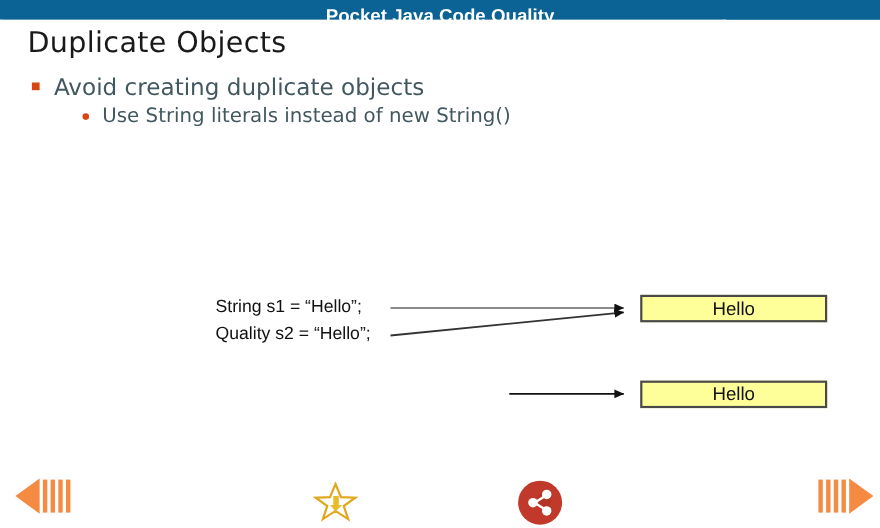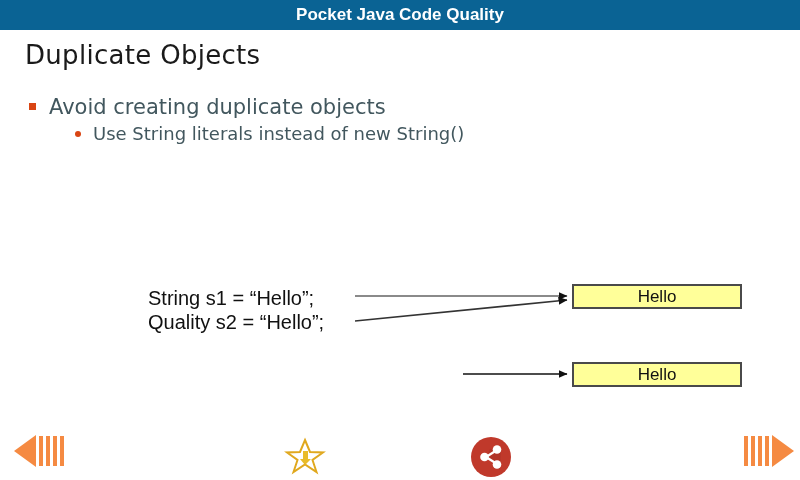--- a/index.html
+++ b/index.html
@@ -20,21 +20,21 @@
     width: 800px;
     height: 480px;
     background: #ffffff;
   }
 
   
   .header-bar {
     position: absolute;
     left: 0; top: 0;
     width: 800px;
-    height: 30px;
+    height: 18px;
     background: #0a6394;
     box-sizing: border-box;
   }
   .header-title {
     position: absolute;
     left: 0; top: 0;
     width: 800px;
     line-height: 30px;
     text-align: center;
     color: #ffffff;
@@ -42,21 +42,21 @@
     font-weight: bold;
     font-family: "Liberation Sans", sans-serif;
     letter-spacing: 0px;
     white-space: nowrap;
     overflow: hidden;
   }
 
   
   .slide {
     position: absolute;
-    left: 0; top: 34px;
+    left: 0; top: 18px;
     width: 660px;
     height: 390px;
     background: #ffffff;
     box-sizing: border-box;
     border-left: 3px solid #ffffff;
     border-right: 3px solid #ffffff;
   }
 
   .slide-title {
     position: absolute;
@@ -73,21 +73,21 @@
   
   .bullets {
     position: absolute;
     left: 0;
     top: 48px;
     width: 800px;
   }
   .bullet-l1 {
     position: relative;
     padding-left: 46px;
-    margin: 12px 0 2px 0;
+    margin: 0 0 2px 0;
     color: #42575e;
     font-size: 21px;
     font-family: "DejaVu Sans", sans-serif;
     line-height: 26px;
     max-width: 740px;
   }
   .bullet-l1 .marker-sq {
     position: absolute;
     left: 26px;
     top: 9px;
@@ -118,37 +118,39 @@
   .diagram {
     position: absolute;
     left: 0;
     top: 190px;
     width: 800px;
     height: 190px;
   }
   .code-line {
     position: absolute;
     color: #111111;
-    font-size: 20px;
+    font-size: 16px;
     font-family: "Liberation Sans", sans-serif;
     white-space: nowrap;
+    margin-left: 48px;
   }
   .code-s1 { left: 145px; top: 63px; }
   .code-s2 { left: 145px; top: 87px; }
   .code-s3 { left: 145px; top: 140px; }
 
   .hello-box {
     position: absolute;
     box-sizing: border-box;
     background: #ffff99;
     border: 2px solid #4a4a4a;
     text-align: center;
     color: #111111;
     font-size: 17px;
     font-family: "Liberation Sans", sans-serif;
+    margin-left: 10px;
   }
   .hello-box-1 {
     left: 569px; top: 60px;
     width: 170px; height: 25px;
     line-height: 21px;
   }
   .hello-box-2 {
     left: 569px; top: 138px;
     width: 170px; height: 25px;
     line-height: 21px;

